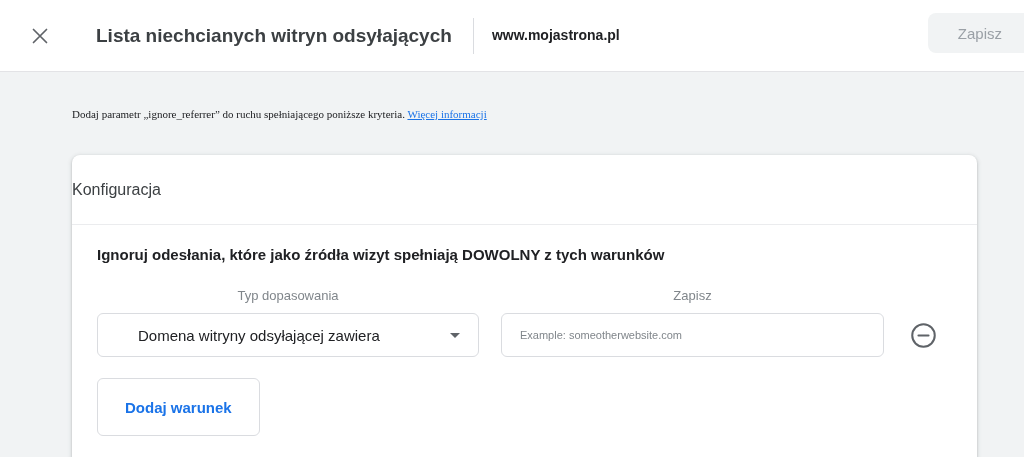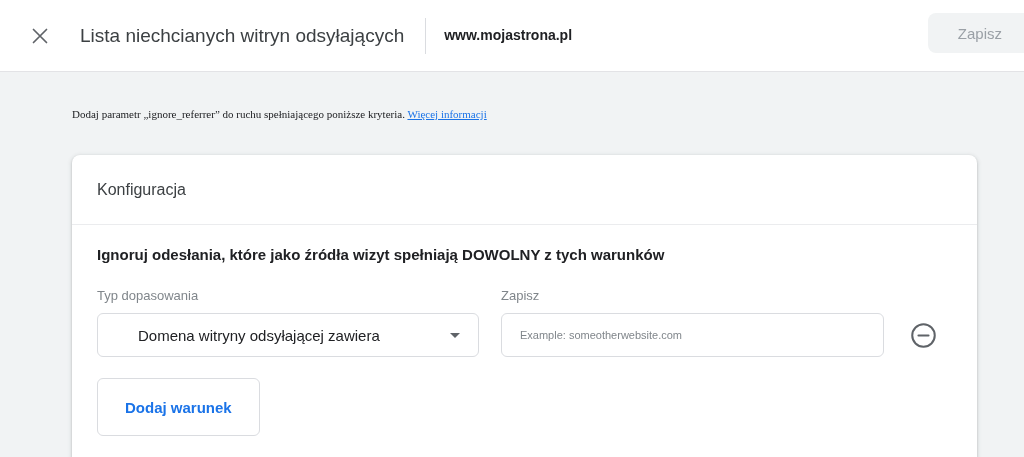--- a/index.html
+++ b/index.html
@@ -20,24 +20,24 @@
     padding-left: 30px;
   }
   .close-btn {
     width: 20px; height: 20px;
     background: none; border: none;
     cursor: pointer;
     display: flex; align-items: center; justify-content: center;
     padding: 0;
   }
   .dialog-title {
-    margin-left: 30px;
+    margin-left: 46px;
     font-size: 19px;
     color: #3c4043;
-    font-weight: 400;
+    font-weight: 700;
     white-space: nowrap;
   }
   .vdivider {
     width: 1px; height: 36px;
     background: #dadce0;
     margin-left: 21px;
   }
   .property-block { margin-left: 18px; line-height: 1.25; }
   .property-name { font-size: 14px; font-weight: bold; color: #202124; }
   .property-id   { font-size: 13px; color: #80868b; margin-top: 1px; }
@@ -70,37 +70,37 @@
   .card {
     margin-top: 32px;
     width: 905px;
     background: #ffffff;
     border-radius: 8px;
     box-shadow: 0 1px 2px rgba(60,64,67,.25), 0 1px 4px 1px rgba(60,64,67,.12);
   }
   .card-header {
     height: 70px;
     display: flex; align-items: center;
-    padding-left: 25px;
     border-bottom: 1px solid #ebecee;
   }
   .card-title { font-size: 16px; color: #3c4043; font-weight: 400; }
   .card-body { padding: 21px 25px 28px 25px; }
   .condition-heading {
     font-size: 15px;
     font-weight: bold;
     color: #202124;
   }
   .fields-row { display: flex; margin-top: 23px; align-items: flex-start; }
   .field { display: flex; flex-direction: column; }
   .field-label {
     font-size: 13px;
     color: #80868b;
     line-height: 19px;
     margin-bottom: 8px;
+    text-align: center;
   }
   .select-control {
     width: 382px; height: 44px;
     border: 1px solid #dadce0;
     border-radius: 6px;
     background: #ffffff;
     display: flex; align-items: center; justify-content: space-between;
     padding: 0 18px;
     cursor: pointer;
   }

